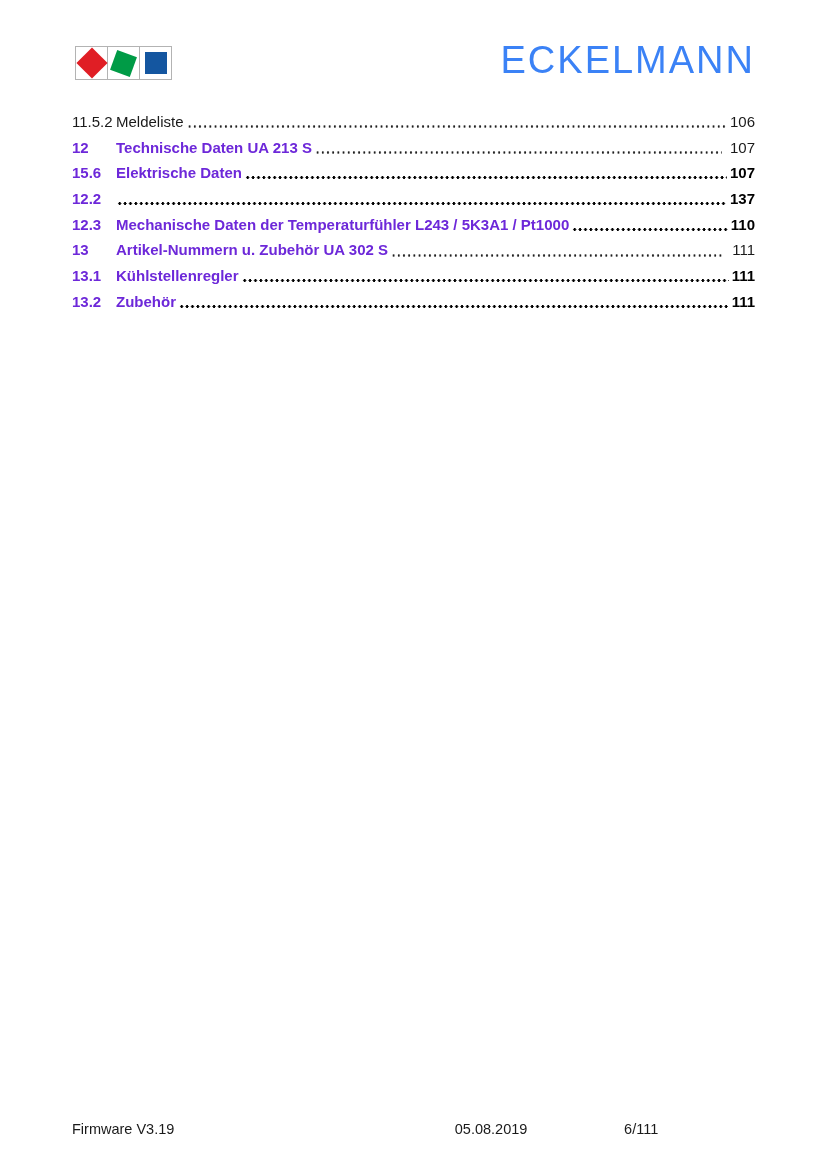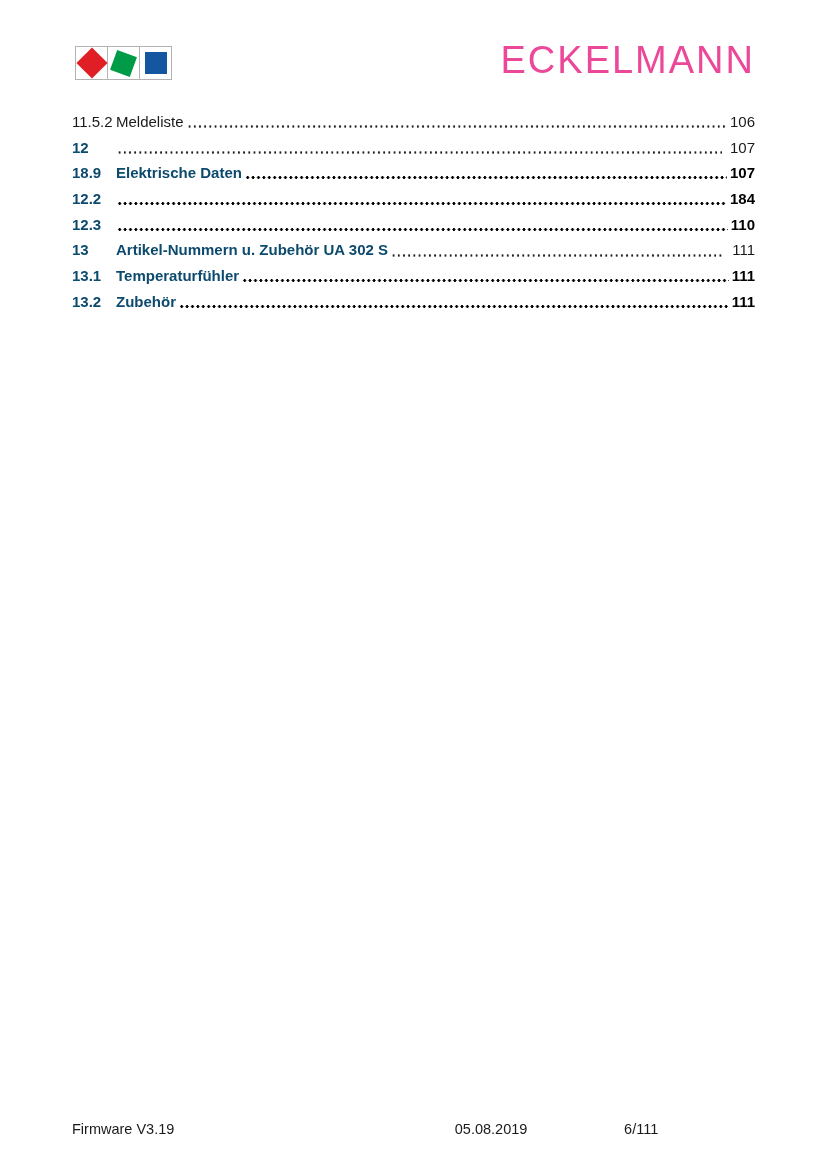--- a/index.html
+++ b/index.html
@@ -29,40 +29,40 @@
   .sq { width: 22px; height: 22px; }
   .sq.red   { background: #e01e25; transform: rotate(45deg); }
   .sq.green { background: #009b46; width: 21px; height: 21px; transform: rotate(20deg); }
   .sq.blue  { background: #1456a0; }
 
   .brand {
     position: absolute; top: 41px; right: 72px;
     font-size: 38px; line-height: 38px;
     font-weight: 300;
     letter-spacing: 2px;
-    color: #ec4899;
+    color: #3b82f6;
     white-space: nowrap;
   }
 
   
   .toc {
     position: absolute; left: 72px; top: 109px; width: 683px;
   }
   .toc-row {
     display: flex;
     height: 25.66px; line-height: 25.66px;
     font-size: 15px;
     white-space: nowrap;
   }
   .toc-row .num   { flex: none; width: 44px; }
   .toc-row .title { flex: none; padding-right: 2px; }
   .toc-row .pg    { flex: none; padding-left: 2px; }
   .toc-row.gap .pg { padding-left: 7px; }
 
-  .toc-row.b .num, .toc-row.b .title { font-weight: bold; color: #0c4a6e; }
+  .toc-row.b .num, .toc-row.b .title { font-weight: bold; color: #6d28d9; }
   .toc-row.pb .pg { font-weight: bold; color: #000; }
 
   .leader {
     flex: 1 1 auto;
     margin: 0 1px;
     background-image: radial-gradient(circle, #1f1f1f 1.02px, transparent 1.32px);
     background-size: 5.2px 5.2px;
     background-repeat: repeat-x;
     background-position: 0 15.3px;
   }
@@ -105,53 +105,55 @@
 
     <div class="toc-row">
       <span class="num">11.5.2</span>
       <span class="title">Meldeliste</span>
       <span class="leader"></span>
       <span class="pg">106</span>
     </div>
 
     <div class="toc-row b gap">
       <span class="num">12</span>
+      <span class="title">Technische Daten UA 213 S</span>
       <span class="leader"></span>
       <span class="pg">107</span>
     </div>
 
     <div class="toc-row b pb">
-      <span class="num">18.9</span>
+      <span class="num">15.6</span>
       <span class="title">Elektrische Daten</span>
       <span class="leader"></span>
       <span class="pg">107</span>
     </div>
 
     <div class="toc-row b pb">
       <span class="num">12.2</span>
       <span class="leader"></span>
-      <span class="pg">184</span>
+      <span class="pg">137</span>
     </div>
 
     <div class="toc-row b pb">
       <span class="num">12.3</span>
+      <span class="title">Mechanische Daten der Temperaturfühler L243 / 5K3A1 / Pt1000</span>
       <span class="leader"></span>
       <span class="pg">110</span>
     </div>
 
     <div class="toc-row b gap">
       <span class="num">13</span>
       <span class="title">Artikel-Nummern u. Zubehör UA 302 S</span>
       <span class="leader"></span>
       <span class="pg">111</span>
     </div>
 
     <div class="toc-row b pb">
       <span class="num">13.1</span>
-      <span class="title">Temperaturfühler</span>
+      <span class="title">Kühlstellenregler</span>
       <span class="leader"></span>
       <span class="pg">111</span>
     </div>
 
     <div class="toc-row b pb">
       <span class="num">13.2</span>
       <span class="title">Zubehör</span>
       <span class="leader"></span>
       <span class="pg">111</span>
     </div>

